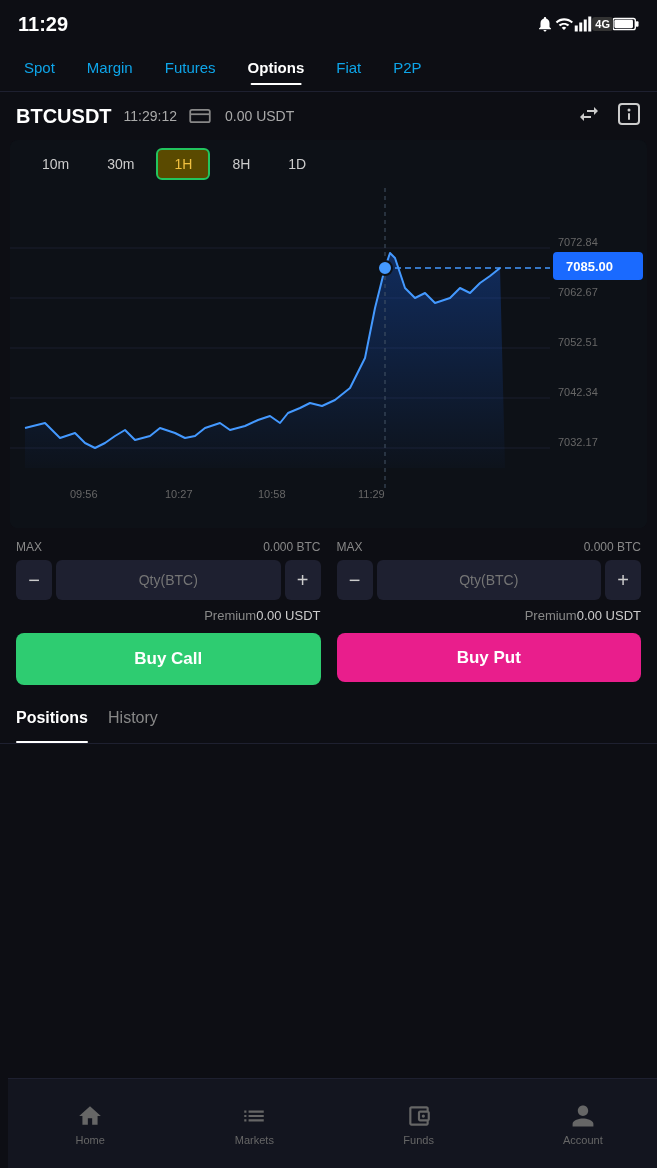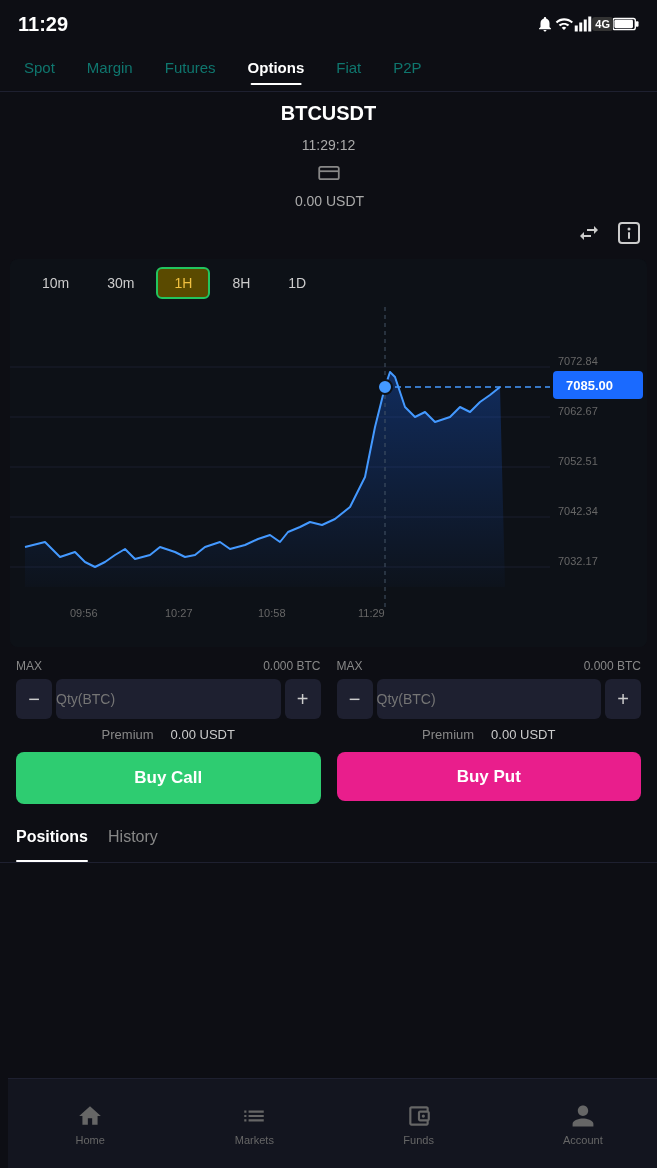--- a/index.html
+++ b/index.html
@@ -40,21 +40,21 @@
       display: flex;
       align-items: center;
       padding: 0 10px;
       border-bottom: 1px solid #1e2030;
       height: 48px;
       gap: 4px;
     }
     .nav-tab {
       padding: 8px 14px;
       font-size: 15px;
-      color: #0f766e;
+      color: #0ea5e9;
       cursor: pointer;
       white-space: nowrap;
       position: relative;
     }
     .nav-tab.active {
       color: #fff;
       font-weight: 600;
     }
     .nav-tab.active::after {
       content: '';
@@ -67,21 +67,20 @@
       background: #fff;
       border-radius: 2px;
     }
 
     
     .market-header {
       display: flex;
       align-items: center;
       padding: 10px 16px;
       gap: 12px;
-      flex-direction: column;
     }
     .market-pair {
       font-size: 20px;
       font-weight: 700;
       color: #fff;
     }
     .market-time {
       font-size: 14px;
       color: #aaa;
     }
@@ -178,30 +177,29 @@
       flex-shrink: 0;
     }
     .qty-input {
       flex: 1;
       height: 40px;
       background: #1e2030;
       border: none;
       border-radius: 6px;
       color: #5eead4;
       font-size: 14px;
-      text-align: left;
+      text-align: center;
       outline: none;
     }
     .premium-row {
       display: flex;
-      justify-content: center;
+      justify-content: flex-end;
       font-size: 13px;
       color: #888;
       margin-bottom: 10px;
-      gap: 17px;
     }
     .premium-value {
       color: #ccc;
     }
 
     .buy-call-btn {
       width: 100%;
       height: 52px;
       background: #2ecc71;
       border: none;

